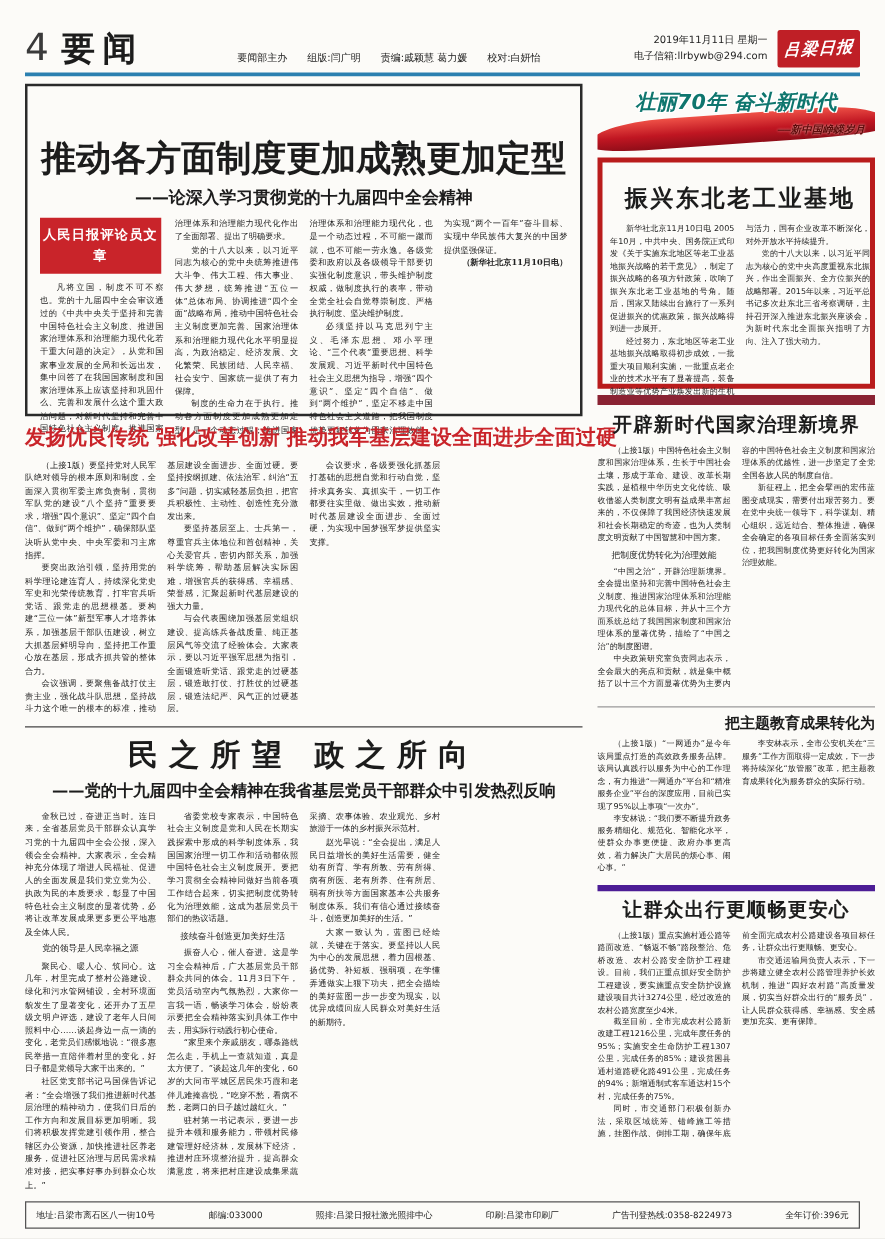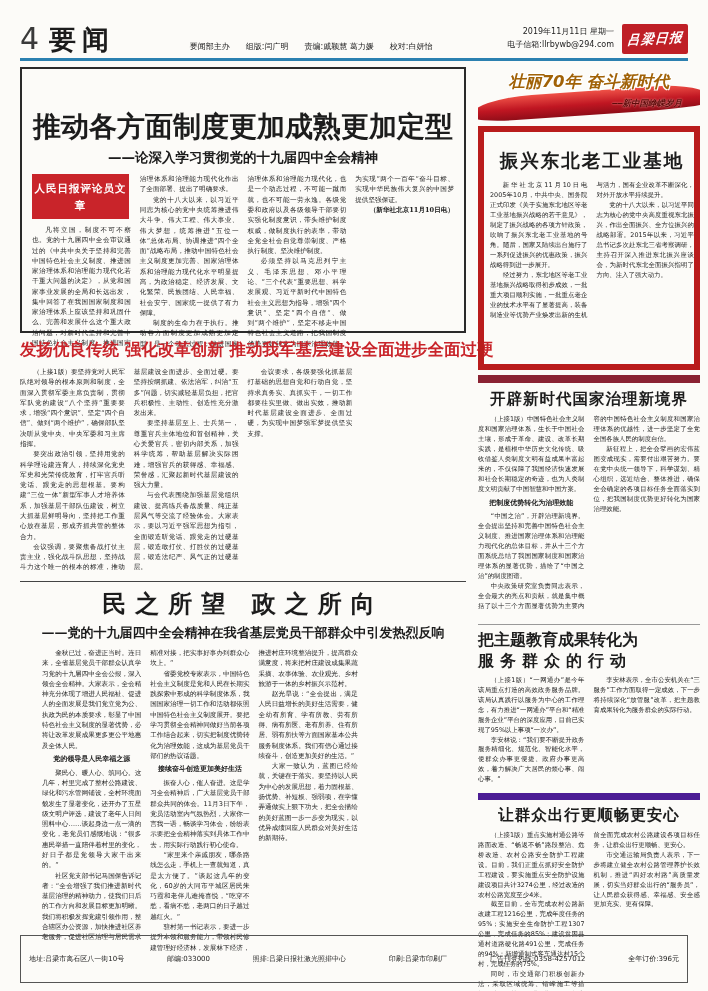--- a/index.html
+++ b/index.html
@@ -23,63 +23,63 @@
   .colL{width:446px;flex:0 0 446px;display:flex;flex-direction:column;}
   .colR{width:222px;flex:0 0 222px;display:flex;flex-direction:column;}
   article{margin:0;}
   h1,h2,h3{margin:0;font-weight:700;}
   
   .body{font-size:6.6px;line-height:1.56;text-align:justify;color:#222;column-fill:auto;overflow:hidden;}
   .c4{column-count:4;column-gap:9px;}
   .c2{column-count:2;column-gap:9px;}
   .flow{display:contents;}
   .body p{margin:0;text-indent:2em;}
-  .body p.h{font-weight:700;text-indent:0;text-align:center;margin:3px 0;font-size:7px;}
+  .body p.h{font-weight:400;text-indent:0;text-align:center;margin:3px 0;font-size:7px;}
   .body p.sign{text-indent:0;text-align:right;font-weight:700;}
   .serif{font-family:"DejaVu Serif","Liberation Serif",serif;}
   
   .a1{border:2px solid #2a2a2a;padding:8px 10px 6px 10px;height:266px;box-sizing:border-box;}
   .a1 .hl{font-size:28px;font-weight:900;text-align:center;letter-spacing:0px;line-height:1.15;margin-top:34px;}
   .a1 .sub{font-size:13.5px;text-align:center;margin:6px 0 7px 0;}
   .a1-body{height:182px;}
   .pd-label{background:#c9242a;color:#fff;font-size:10.5px;font-weight:700;text-align:center;
             padding:6px 2px;margin:0 2px 6px 0;letter-spacing:1px;}
   
   .a2{margin-top:6px;height:236px;}
   .a2 .hl{color:#c9242a;font-size:16.5px;font-weight:900;text-align:center;letter-spacing:0;white-space:nowrap;}
   .a2-body{height:206px;margin-top:6px;}
   
   .a7{margin-top:6px;border-top:1px solid #444;padding-top:6px;flex:1;min-height:0;}
   .a7 .hl{font-size:24px;font-weight:900;text-align:center;letter-spacing:9px;}
   .a7 .sub{font-size:13px;text-align:center;margin:4px 0 6px 0;}
-  .a7-body{height:314px;margin-left:22px;}
+  .a7-body{height:314px;}
   
   .banner{position:relative;height:54px;margin-bottom:5px;overflow:hidden;}
   .banner .ribbon{position:absolute;left:-8px;right:-8px;top:24px;height:24px;
                   background:linear-gradient(180deg,#ef5147 0%,#c01622 55%,#8f0d18 100%);
                   border-radius:55% 45% 60% 40% / 150% 120% 40% 60%;transform:rotate(-4deg);}
   .banner .bt{position:relative;z-index:2;text-align:center;font-size:16.5px;font-weight:900;font-style:italic;
-              color:#a16207;text-shadow:1px 1px 0 #fff,-1px -1px 0 #fff,1px -1px 0 #fff,-1px 1px 0 #fff;padding-top:4px;white-space:nowrap;}
-  .banner .bs{position:absolute;z-index:2;right:18px;top:31px;font-size:8.5px;font-weight:700;font-style:italic;color:#5e0a0a;
+              color:#0f766e;text-shadow:1px 1px 0 #fff,-1px -1px 0 #fff,1px -1px 0 #fff,-1px 1px 0 #fff;padding-top:4px;white-space:nowrap;}
+  .banner .bs{position:absolute;z-index:2;right:8px;top:31px;font-size:8.5px;font-weight:700;font-style:italic;color:#5e0a0a;
               text-shadow:0 0 2px #f3b9b4;font-family:Liberation Mono, monospace;}
-  .a3{border:6px solid #b91c1c;padding:8px 0 6px 6px;height:244px;box-sizing:border-box;}
+  .a3{border:4px solid #b91c1c;padding:8px 0 6px 6px;height:185px;box-sizing:border-box;}
   .a3 .hl{font-size:18.5px;font-weight:900;text-align:center;letter-spacing:2px;margin:8px 0 8px 0;white-space:nowrap;}
   .a3-body{height:158px;font-size:6.4px;}
   .maroon-bar{height:8px;background:#8a2333;margin:5px 0 6px 0;}
   .a4 .hl{font-size:15.5px;font-weight:900;text-align:center;letter-spacing:1px;white-space:nowrap;}
   .a4-body{height:204px;margin-top:5px;font-size:6.4px;}
   .a5{border-top:1px solid #999;margin-top:5px;padding-top:5px;}
-  .a5 .hl1,.a5 .hl2{font-size:16px;font-weight:900;text-align:left;line-height:1.3;white-space:nowrap;}
+  .a5 .hl1,.a5 .hl2{font-size:12px;font-weight:900;text-align:right;line-height:1.3;white-space:nowrap;}
   .a5 .hl2{letter-spacing:6px;}
   .a5-body{height:112px;margin-top:4px;font-size:6.4px;}
-  .a6{border-top:7px solid #4c1d95;margin-top:5px;padding-top:5px;flex:1;min-height:0;}
+  .a6{border-top:5px solid #4c1d95;margin-top:5px;padding-top:5px;flex:1;min-height:0;}
   .a6 .hl{font-size:15.5px;font-weight:900;text-align:center;letter-spacing:1px;white-space:nowrap;}
   .a6-body{height:172px;margin-top:5px;font-size:6.4px;}
   
-  .ft{margin:6px 20px 8px 20px;border:1px solid #555;padding:18px 8px;display:flex;justify-content:space-between;
+  .ft{margin:6px 20px 8px 20px;border:1px solid #555;padding:5px 8px;display:flex;justify-content:space-between;
       font-size:7px;color:#222;white-space:nowrap;overflow:hidden;}
   .li-item{display:inline-block;}
 </style>
 </head>
 <body>
 
 <div class="page">
 
   <header class="hd">
     <div class="hd-left">
@@ -155,38 +155,37 @@
 
       <article class="a4">
         <h1 class="hl">开辟新时代国家治理新境界</h1>
         <div class="a4-body body c2">
           <div class="flow"><p class="p">（上接1版）中国特色社会主义制度和国家治理体系，生长于中国社会土壤，形成于革命、建设、改革长期实践，是植根中华历史文化传统、吸收借鉴人类制度文明有益成果丰富起来的，不仅保障了我国经济快速发展和社会长期稳定的奇迹，也为人类制度文明贡献了中国智慧和中国方案。</p><p class="h">把制度优势转化为治理效能</p><p class="p">“中国之治”，开辟治理新境界。全会提出坚持和完善中国特色社会主义制度、推进国家治理体系和治理能力现代化的总体目标，并从十三个方面系统总结了我国国家制度和国家治理体系的显著优势，描绘了“中国之治”的制度图谱。</p><p class="p">中央政策研究室负责同志表示，全会最大的亮点和贡献，就是集中概括了以十三个方面显著优势为主要内容的中国特色社会主义制度和国家治理体系的优越性，进一步坚定了全党全国各族人民的制度自信。</p><p class="p">新征程上，把全会擘画的宏伟蓝图变成现实，需要付出艰苦努力。要在党中央统一领导下，科学谋划、精心组织，远近结合、整体推进，确保全会确定的各项目标任务全面落实到位，把我国制度优势更好转化为国家治理效能。</p></div>
         </div>
       </article>
 
       <article class="a5">
         <h1 class="hl1">把主题教育成果转化为</h1>
-        <h1 class="hl2">服务群众的行动</h1>
         <div class="a5-body body c2">
           <div class="flow"><p class="p">（上接1版）“一网通办”是今年该局重点打造的高效政务服务品牌。该局认真践行以服务为中心的工作理念，有力推进“一网通办”平台和“精准服务企业”平台的深度应用，目前已实现了95%以上事项“一次办”。</p><p class="p">李安林说：“我们要不断提升政务服务精细化、规范化、智能化水平，使群众办事更便捷、政府办事更高效，着力解决广大居民的烦心事、闹心事。”</p><p class="p">李安林表示，全市公安机关在“三服务”工作方面取得一定成效，下一步将持续深化“放管服”改革，把主题教育成果转化为服务群众的实际行动。</p></div>
         </div>
       </article>
 
       <article class="a6">
         <h1 class="hl">让群众出行更顺畅更安心</h1>
         <div class="a6-body body c2">
           <div class="flow"><p class="p">（上接1版）重点实施村通公路等路面改造、“畅返不畅”路段整治、危桥改造、农村公路安全防护工程建设。目前，我们正重点抓好安全防护工程建设，要实施重点安全防护设施建设项目共计3274公里，经过改造的农村公路宽度至少4米。</p><p class="p">截至目前，全市完成农村公路新改建工程1216公里，完成年度任务的95%；实施安全生命防护工程1307公里，完成任务的85%；建设贫困县通村道路硬化路491公里，完成任务的94%；新增通制式客车通达村15个村，完成任务的75%。</p><p class="p">同时，市交通部门积极创新办法，采取区域统筹、错峰施工等措施，挂图作战、倒排工期，确保年底前全面完成农村公路建设各项目标任务，让群众出行更顺畅、更安心。</p><p class="p">市交通运输局负责人表示，下一步将建立健全农村公路管理养护长效机制，推进“四好农村路”高质量发展，切实当好群众出行的“服务员”，让人民群众获得感、幸福感、安全感更加充实、更有保障。</p></div>
         </div>
       </article>
 
     </aside>
   </main>
 
   <footer class="ft">
       <span class="li-item">地址:吕梁市离石区八一街10号</span>
       <span class="li-item">邮编:033000</span>
       <span class="li-item">照排:吕梁日报社激光照排中心</span>
       <span class="li-item">印刷:吕梁市印刷厂</span>
-      <span class="li-item">广告刊登热线:0358-4257012</span>
+      <span class="li-item">广告刊登热线:0358-8224973</span>
       <span class="li-item">全年订价:396元</span>
     </footer>
 
 </div>
 
 </body></html>

